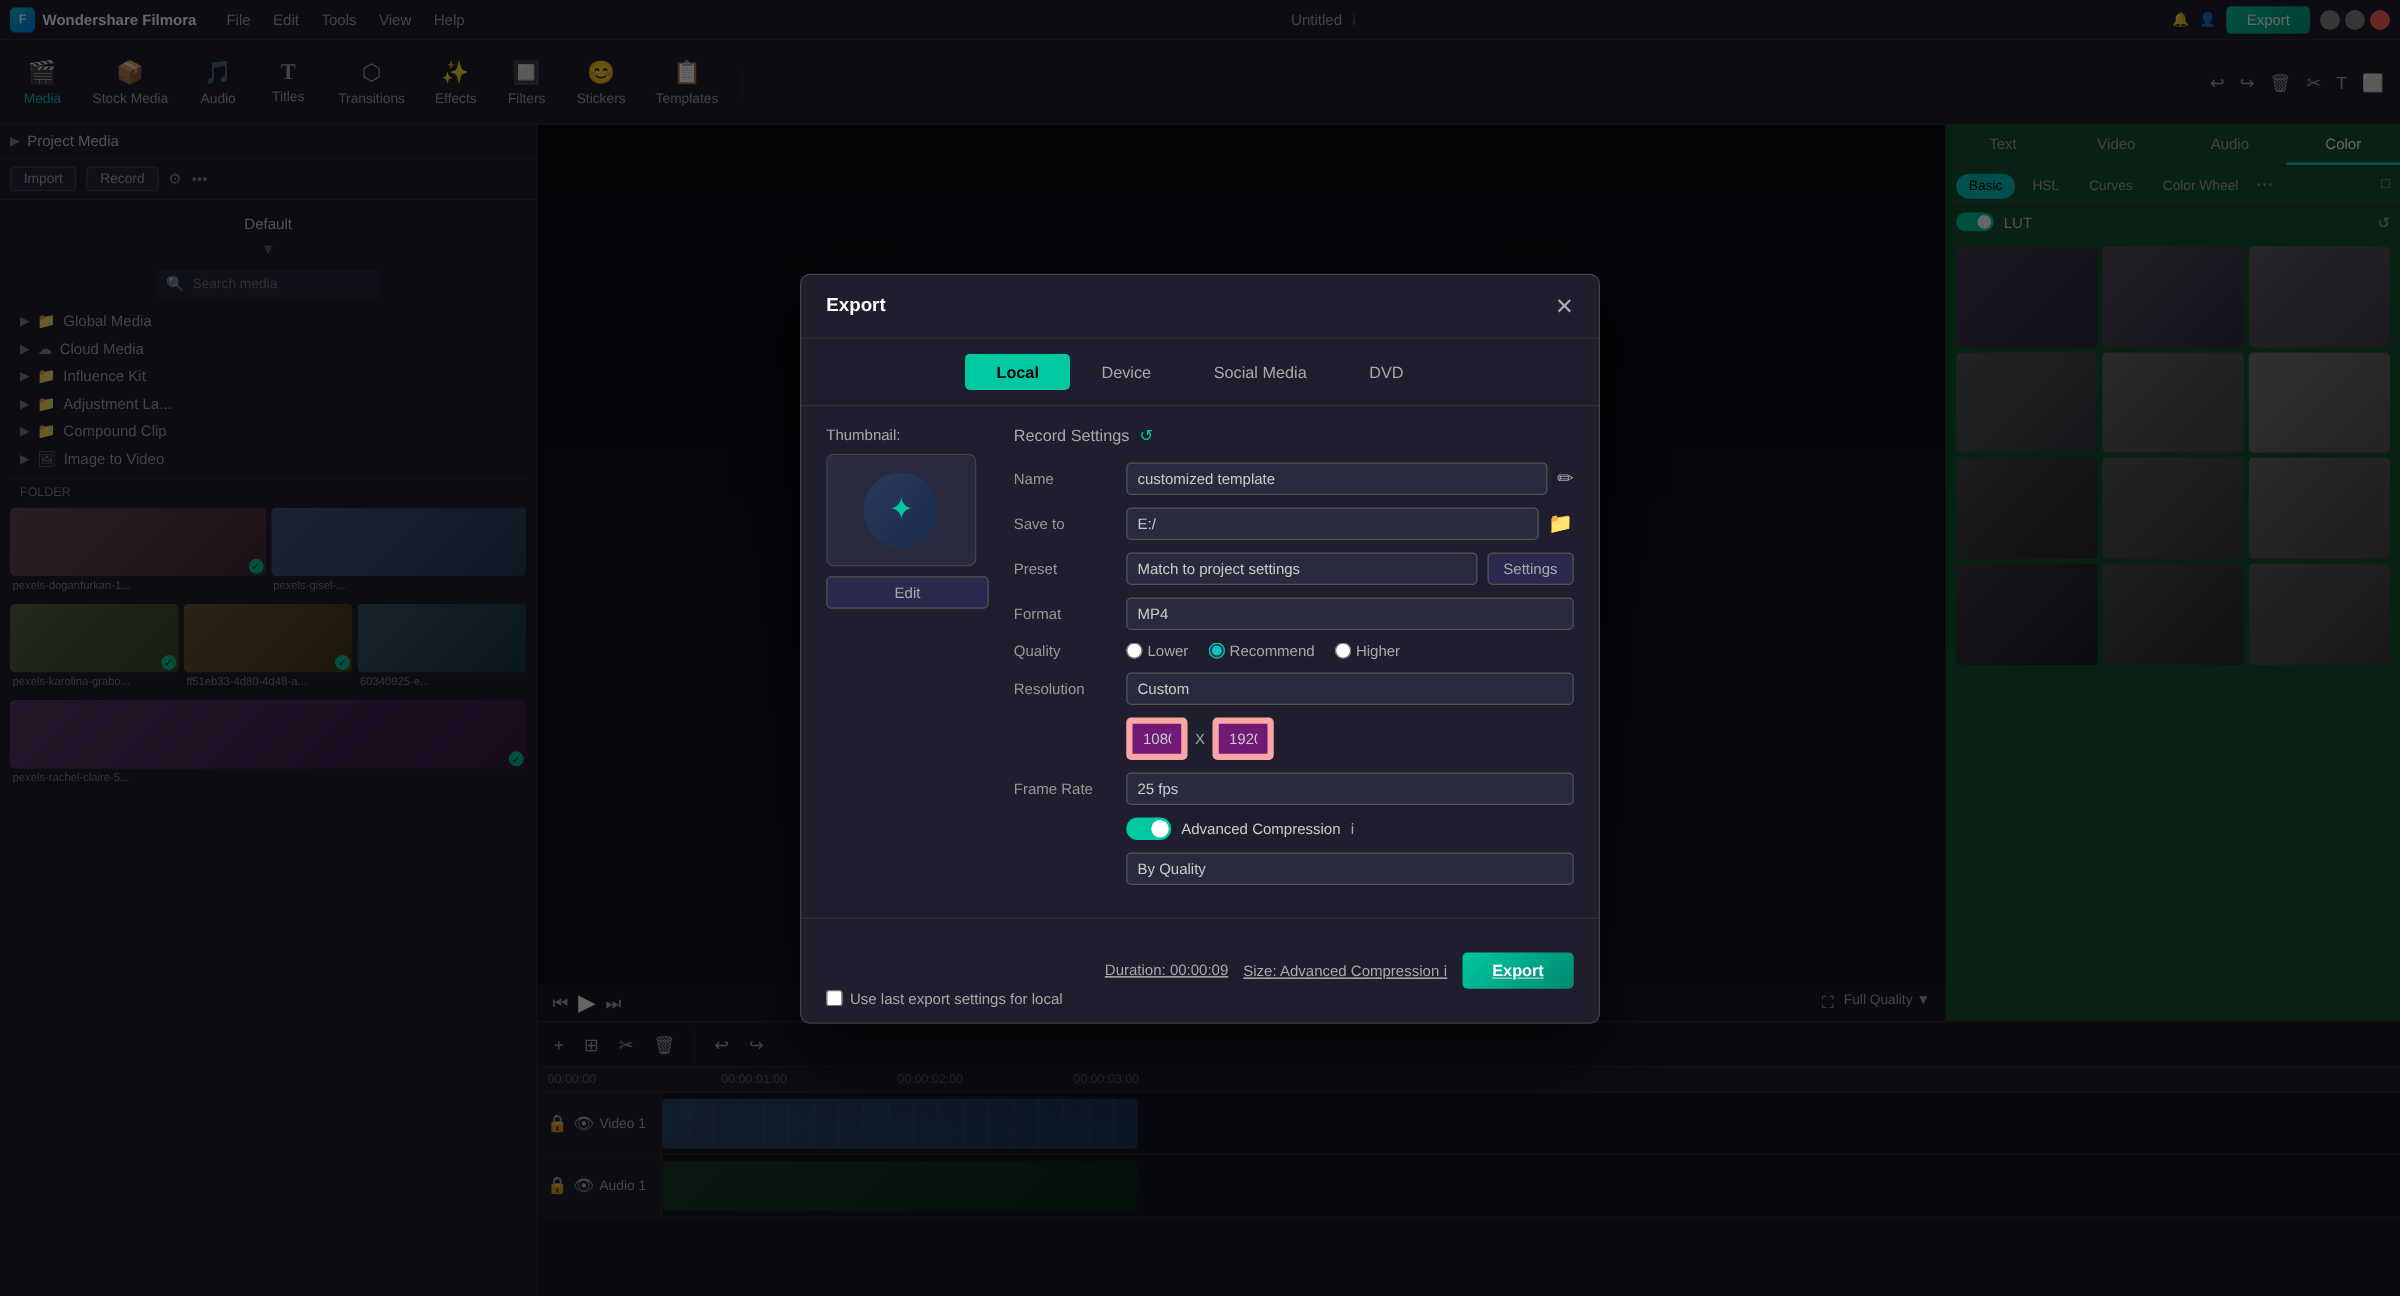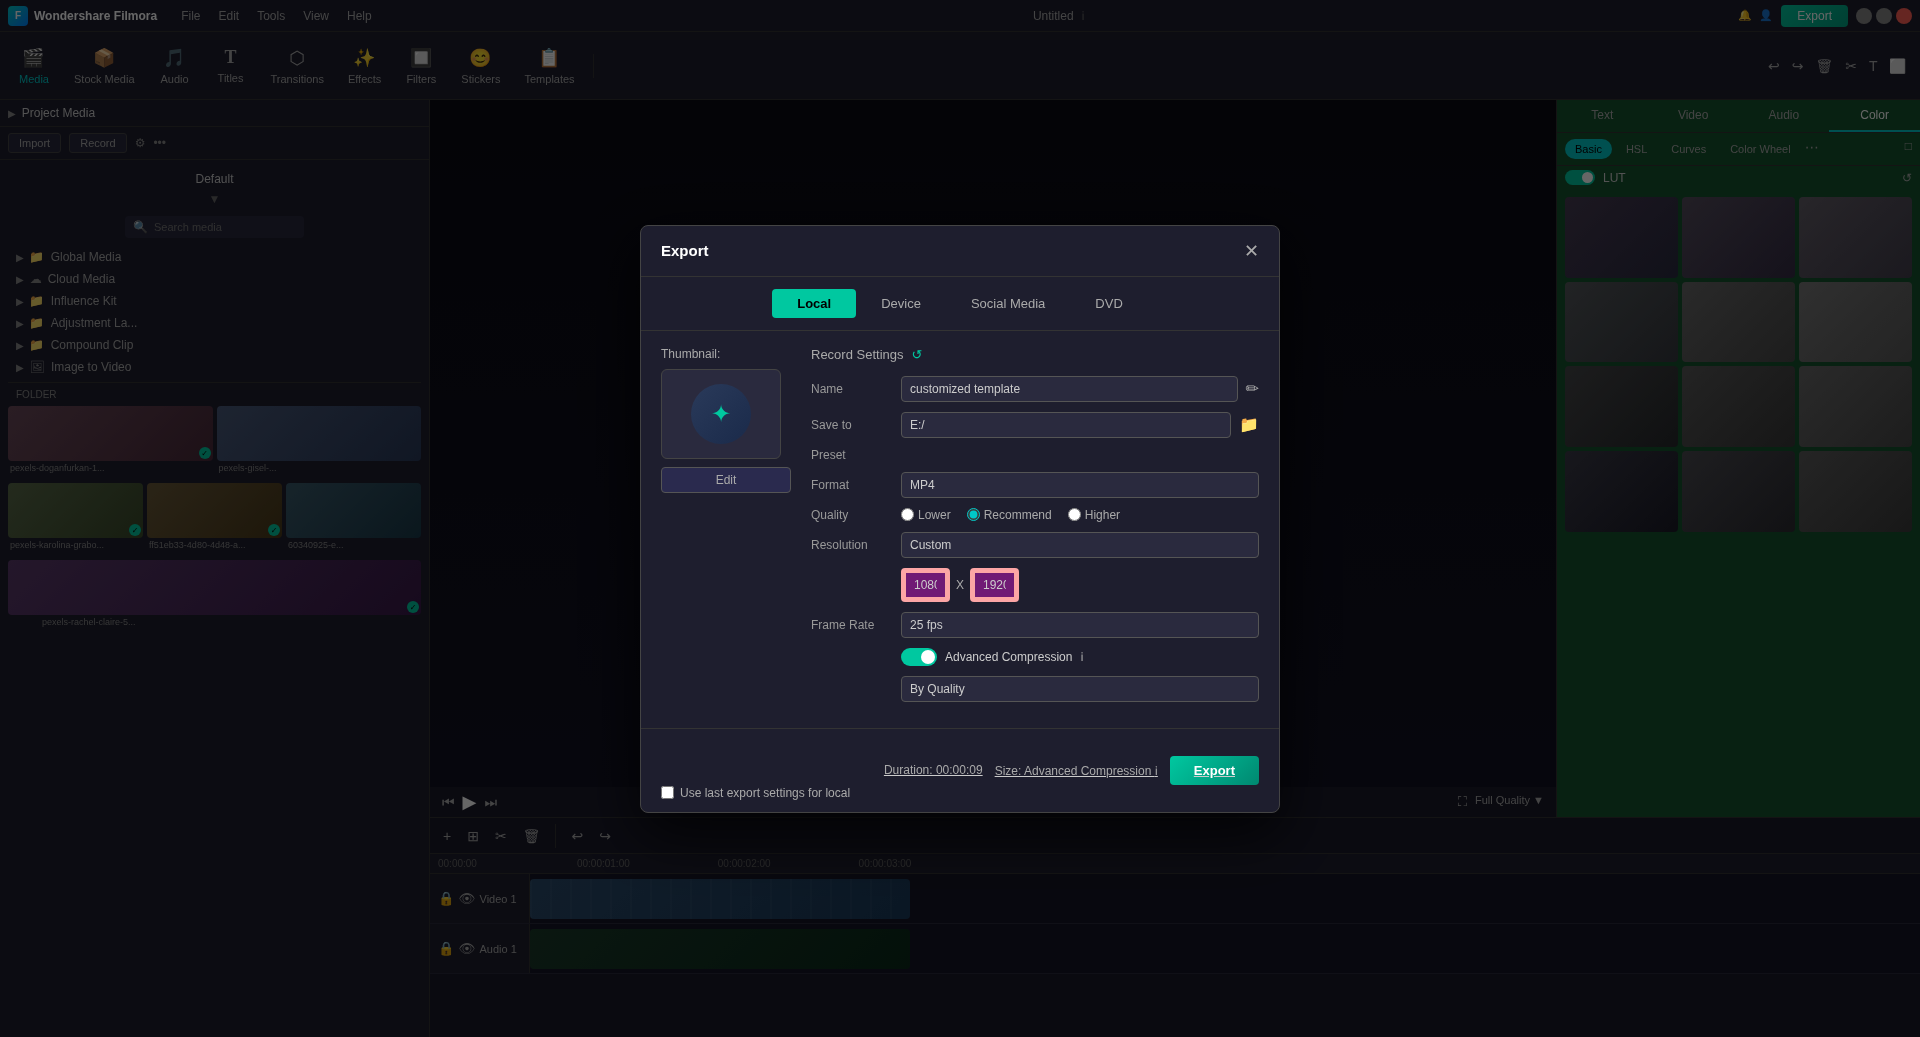--- a/index.html
+++ b/index.html
@@ -286,21 +286,21 @@
             <div style="font-size:9px;color:#888;padding:2px;overflow:hidden;text-overflow:ellipsis;white-space:nowrap;">60340925-e...</div>
           </div>
         </div>
 
         <div style="display:flex;gap:4px;">
           <div style="flex:1;">
             <div style="background:#3a2a4e;border-radius:4px;height:55px;display:flex;align-items:center;justify-content:center;overflow:hidden;position:relative;">
               <div style="width:100%;height:100%;background:linear-gradient(135deg,#5a3a6a,#3a1a4a);"></div>
               <div style="position:absolute;bottom:2px;right:2px;background:#00c8a0;border-radius:50%;width:12px;height:12px;display:flex;align-items:center;justify-content:center;color:#000;font-size:8px;">✓</div>
             </div>
-            <div style="font-size:9px;color:#888;padding:2px;overflow:hidden;text-overflow:ellipsis;white-space:nowrap;margin-left:32px;">pexels-rachel-claire-5...</div>
+            <div style="font-size:9px;color:#888;padding:2px;overflow:hidden;text-overflow:ellipsis;white-space:nowrap;">pexels-rachel-claire-5...</div>
           </div>
         </div>
       </div>
     </div>
   </div>
 
   <div style="flex:1;display:flex;flex-direction:column;">
 
     <div style="flex:1;display:flex;">
 
@@ -453,20 +453,27 @@
         <div class="settings-row">
           <div class="settings-label">Save to</div>
           <div class="settings-control path-row">
             <input class="name-input" type="text" value="E:/" style="">
             <span style="color:#aaa;cursor:pointer;font-size:16px;">📁</span>
           </div>
         </div>
 
         <div class="settings-row">
           <div class="settings-label">Preset</div>
+          <div class="settings-control" style="display:flex;gap:8px;align-items:center;">
+            <select class="settings-select">
+              <option>Match to project settings</option>
+              <option>Custom</option>
+            </select>
+            <button class="settings-btn">Settings</button>
+          </div>
         </div>
 
         <div class="settings-row">
           <div class="settings-label">Format</div>
           <div class="settings-control">
             <select class="settings-select">
               <option>MP4</option>
               <option>MOV</option>
               <option>AVI</option>
             </select>

